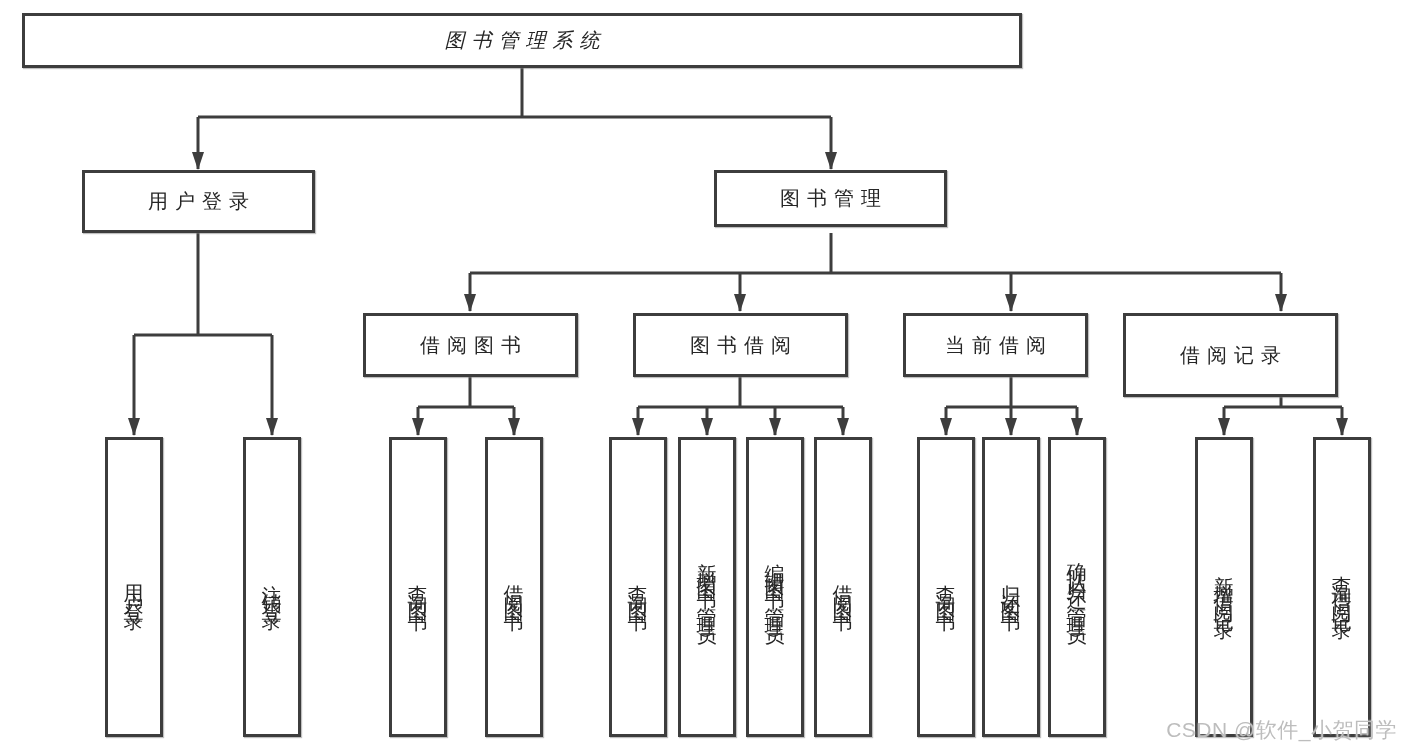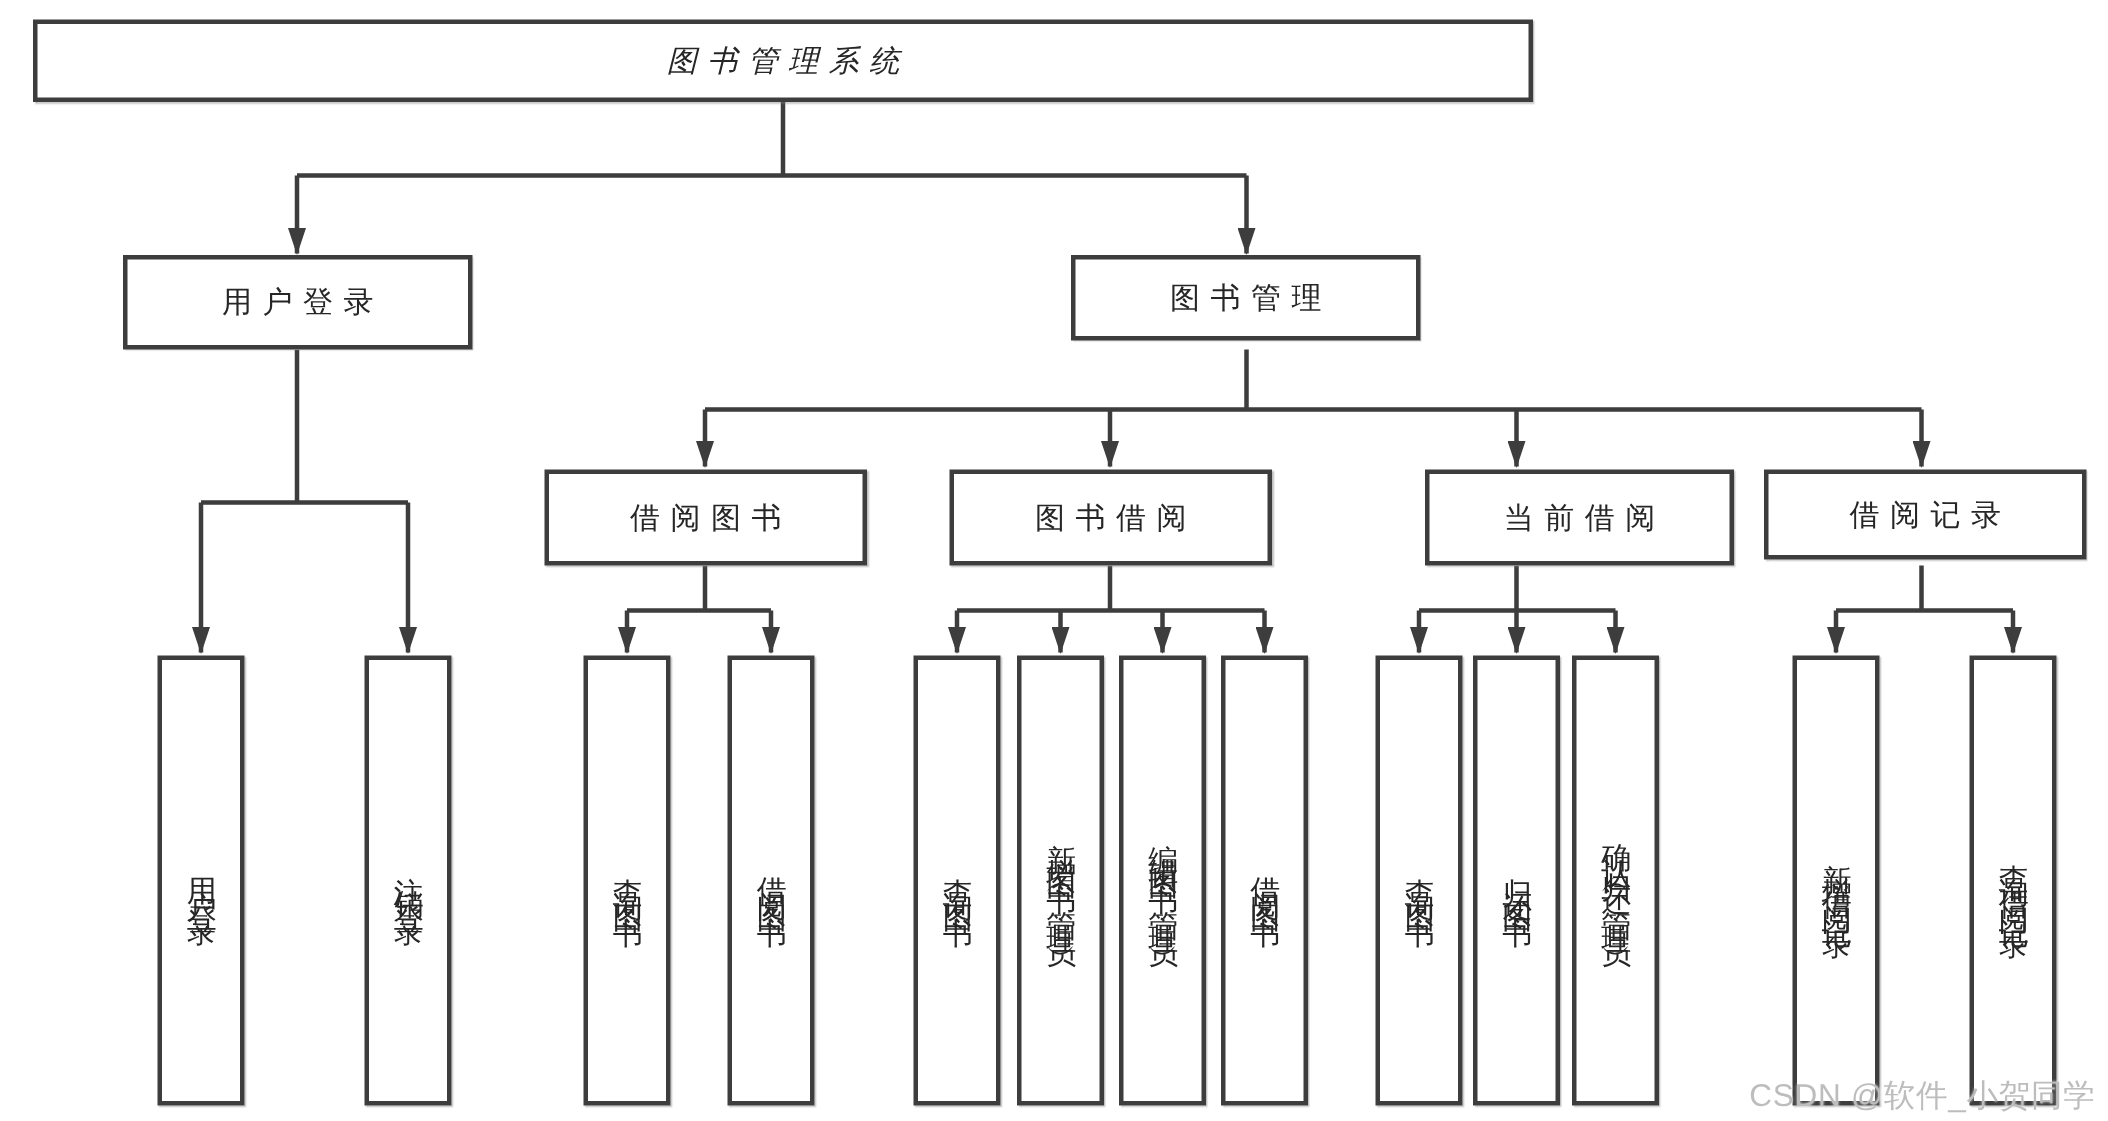--- a/index.html
+++ b/index.html
@@ -105,24 +105,24 @@
   <div class="node" style="left:714px; top:170px; width:233px; height:57px;">
     <span class="hlabel">图书管理</span>
   </div>
 
   <div class="node" style="left:363px; top:313px; width:215px; height:64px;">
     <span class="hlabel">借阅图书</span>
   </div>
   <div class="node" style="left:633px; top:313px; width:215px; height:64px;">
     <span class="hlabel">图书借阅</span>
   </div>
-  <div class="node" style="left:903px; top:313px; width:206px; height:64px;margin-left:47px;">
+  <div class="node" style="left:903px; top:313px; width:185px; height:64px;">
     <span class="hlabel">当前借阅</span>
   </div>
-  <div class="node" style="left:1176px; top:313px; width:215px; height:60px;">
+  <div class="node" style="left:1123px; top:313px; width:215px; height:84px;">
     <span class="hlabel">借阅记录</span>
   </div>
 
   <div class="node leaf" style="left:105px;">
     <span class="vlabel">用户登录</span>
   </div>
   <div class="node leaf" style="left:243px;">
     <span class="vlabel">注销登录</span>
   </div>
   <div class="node leaf" style="left:389px;">

